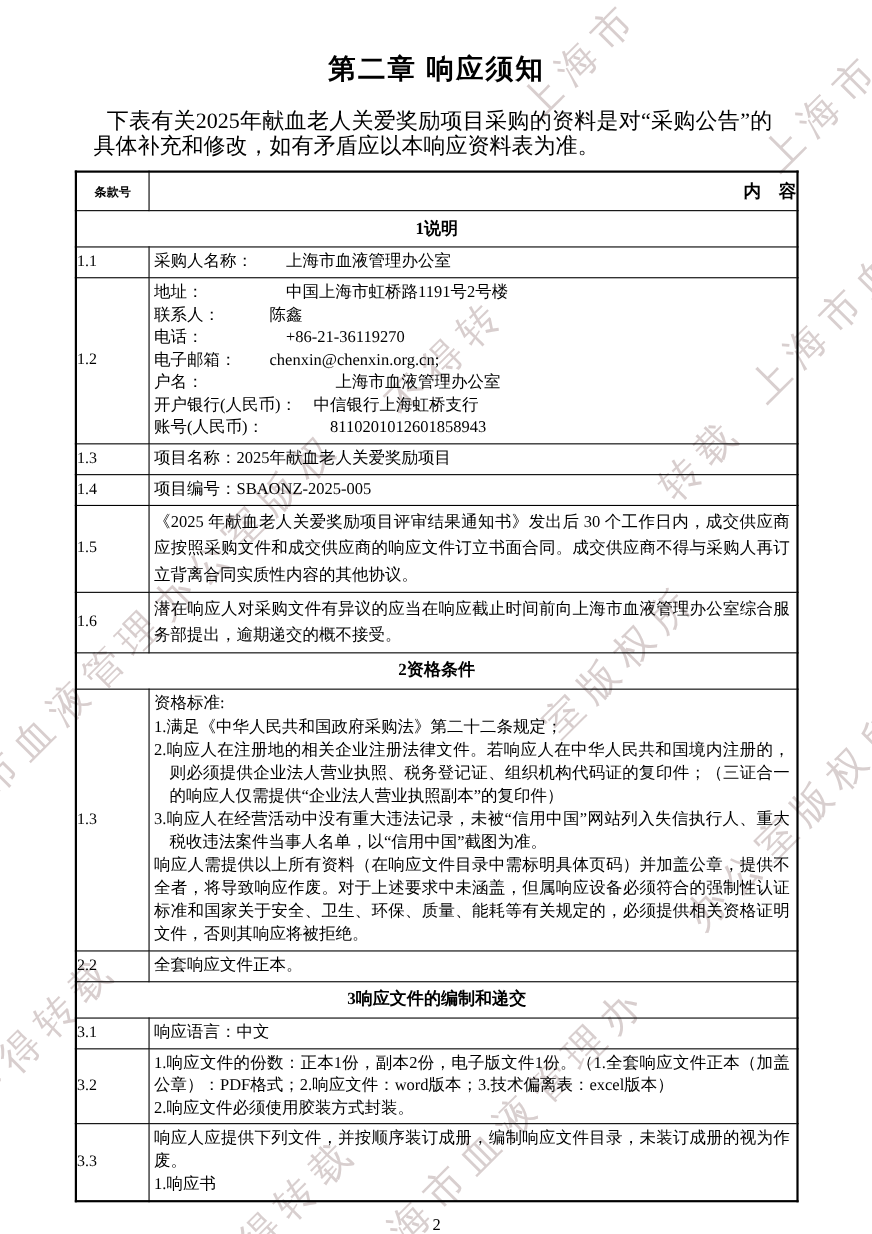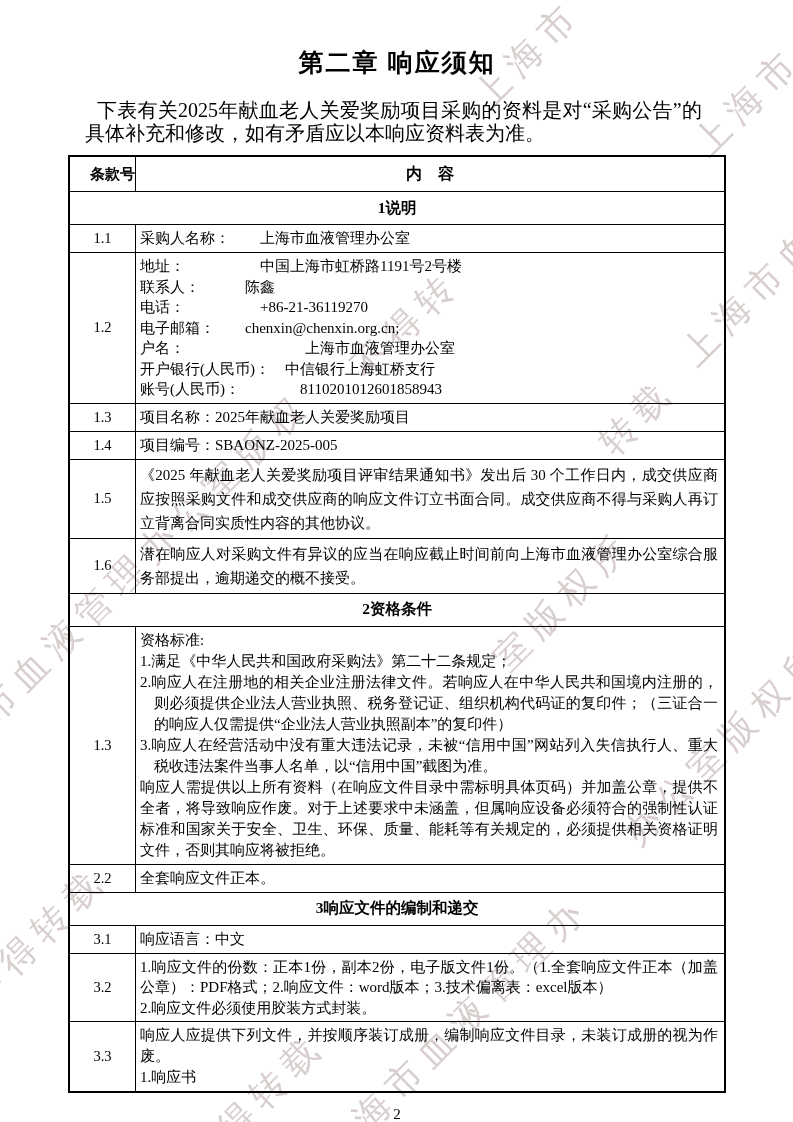--- a/index.html
+++ b/index.html
@@ -23,26 +23,26 @@
   }
   .intro{
     margin:20px 24px 10px 17px;text-indent:12px;font-size:20px;
     line-height:23px;text-align:justify;
   }
   table.main{
     width:658px;border-collapse:collapse;border:2px solid #000;
     font-size:15px;table-layout:fixed;
   }
   table.main td,table.main th{border:1.5px solid #000;vertical-align:middle;}
-  th.hdr-clause{width:65px;font-size:15px;font-weight:bold;height:34px;text-align:right;padding:0;}
-  th.hdr-content{font-size:16px;font-weight:bold;text-align:center;padding:0;}
+  th.hdr-clause{width:65px;font-size:11px;font-weight:bold;height:34px;text-align:center;padding:0;}
+  th.hdr-content{font-size:16px;font-weight:bold;text-align:right;padding:0;}
   td.sec{
     text-align:center;font-weight:bold;font-size:15.5px;height:30px;padding:1px 0;
   }
-  td.no{text-align:center;font-size:14.5px;padding:0;}
+  td.no{font-size:14.5px;padding:0;}
   td.c{padding:3px 6px 3px 4px;line-height:21px;text-align:justify;}
   td.c p{margin:0;}
   .tight p{line-height:20.5px;}
   .hang{padding-left:14px;text-indent:-14px;}
   .b{font-weight:normal;}
   .page-num{text-align:center;margin-top:13px;font-size:15px;}
 </style>
 </head>
 <body>
 

